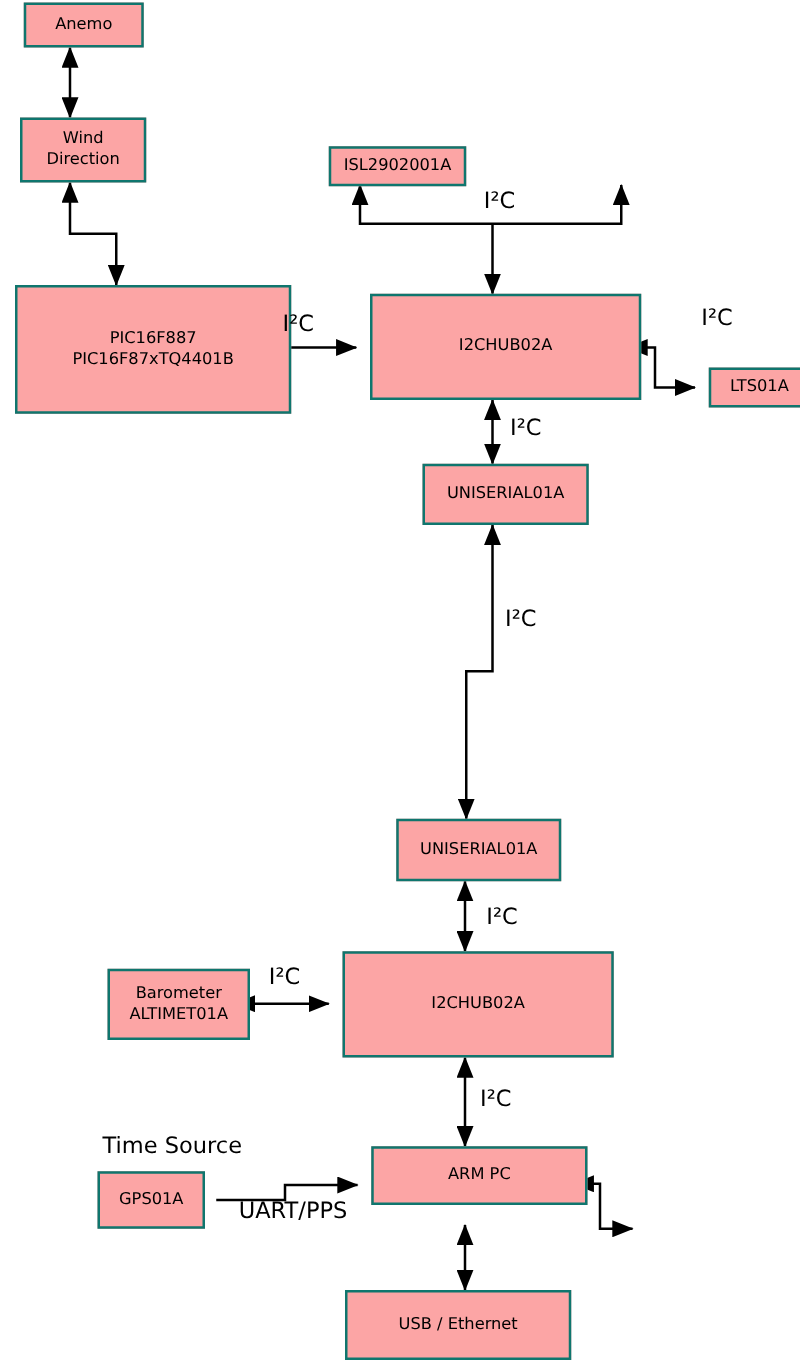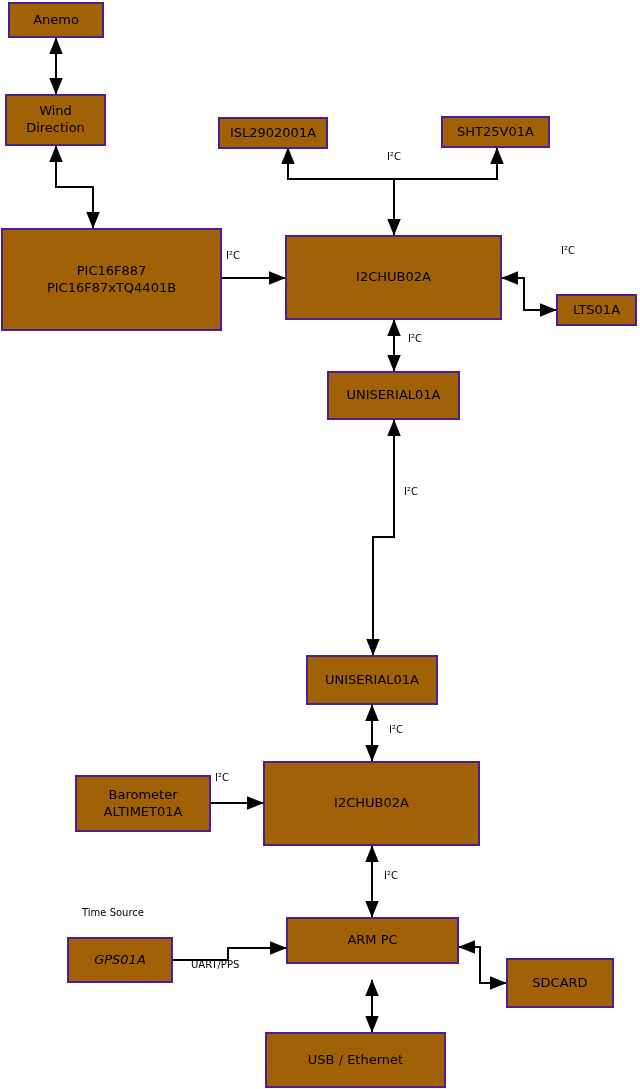--- a/index.html
+++ b/index.html
@@ -10,33 +10,34 @@
     background: #ffffff;
     font-family: "DejaVu Sans", sans-serif;
     color: #000000;
     overflow: hidden;
   }
   #wires { position: absolute; left: 0; top: 0; }
   .wire { stroke: #000000; stroke-width: 2; fill: none; }
   .node {
     position: absolute;
     box-sizing: border-box;
-    border: 2px solid #4c1d95;
-    background: #a16207;
+    border: 2px solid #0f766e;
+    background: #fca5a5;
     display: flex;
     align-items: center;
     justify-content: center;
     text-align: center;
     font-size: 13px;
     line-height: 1.3;
+    margin-left: 11px;
   }
   .node span { white-space: pre-line; }
   .edge-label {
     position: absolute;
-    font-size: 10px;
+    font-size: 18px;
     line-height: 1.0;
     white-space: nowrap;
   }
 </style>
 </head>
 <body>
 
 <div id="canvas">
 
   <svg id="wires" width="640" height="1089">
@@ -68,27 +69,24 @@
   <div class="node" style="left:5px; top:94px; width:101px; height:52px;">
     <span>Wind
 Direction</span>
   </div>
 
   <div class="node" style="left:1px; top:228px; width:221px; height:103px;">
     <span>PIC16F887
 PIC16F87xTQ4401B</span>
   </div>
 
-  <div class="node" style="left:218px; top:117px; width:110px; height:32px;">
+  <div class="node" style="left:252px; top:117px; width:110px; height:32px;">
     <span>ISL2902001A</span>
   </div>
 
-  <div class="node" style="left:441px; top:116px; width:109px; height:32px;">
-    <span>SHT25V01A</span>
-  </div>
 
   <div class="node" style="left:285px; top:235px; width:217px; height:85px;">
     <span>I2CHUB02A</span>
   </div>
 
   <div class="node" style="left:556px; top:294px; width:81px; height:32px;">
     <span>LTS01A</span>
   </div>
 
   <div class="node" style="left:327px; top:371px; width:133px; height:49px;">
@@ -96,36 +94,33 @@
   </div>
 
   <div class="node" style="left:306px; top:655px; width:132px; height:50px;">
     <span>UNISERIAL01A</span>
   </div>
 
   <div class="node" style="left:263px; top:761px; width:217px; height:85px;">
     <span>I2CHUB02A</span>
   </div>
 
-  <div class="node" style="left:75px; top:775px; width:136px; height:57px;">
+  <div class="node" style="left:75px; top:775px; width:114px; height:57px;">
     <span>Barometer
 ALTIMET01A</span>
   </div>
 
-  <div class="node" style="left:67px; top:937px; width:106px; height:46px;font-style:italic;">
+  <div class="node" style="left:67px; top:937px; width:86px; height:46px;">
     <span>GPS01A</span>
   </div>
 
   <div class="node" style="left:286px; top:917px; width:173px; height:47px;">
     <span>ARM PC</span>
   </div>
 
-  <div class="node" style="left:506px; top:958px; width:108px; height:50px;">
-    <span>SDCARD</span>
-  </div>
 
   <div class="node" style="left:265px; top:1032px; width:181px; height:56px;">
     <span>USB / Ethernet</span>
   </div>
 
   <div class="edge-label" style="left:387px; top:152px;">I²C</div>
 
   <div class="edge-label" style="left:226px; top:251px;">I²C</div>
 
   <div class="edge-label" style="left:561px; top:246px;">I²C</div>

